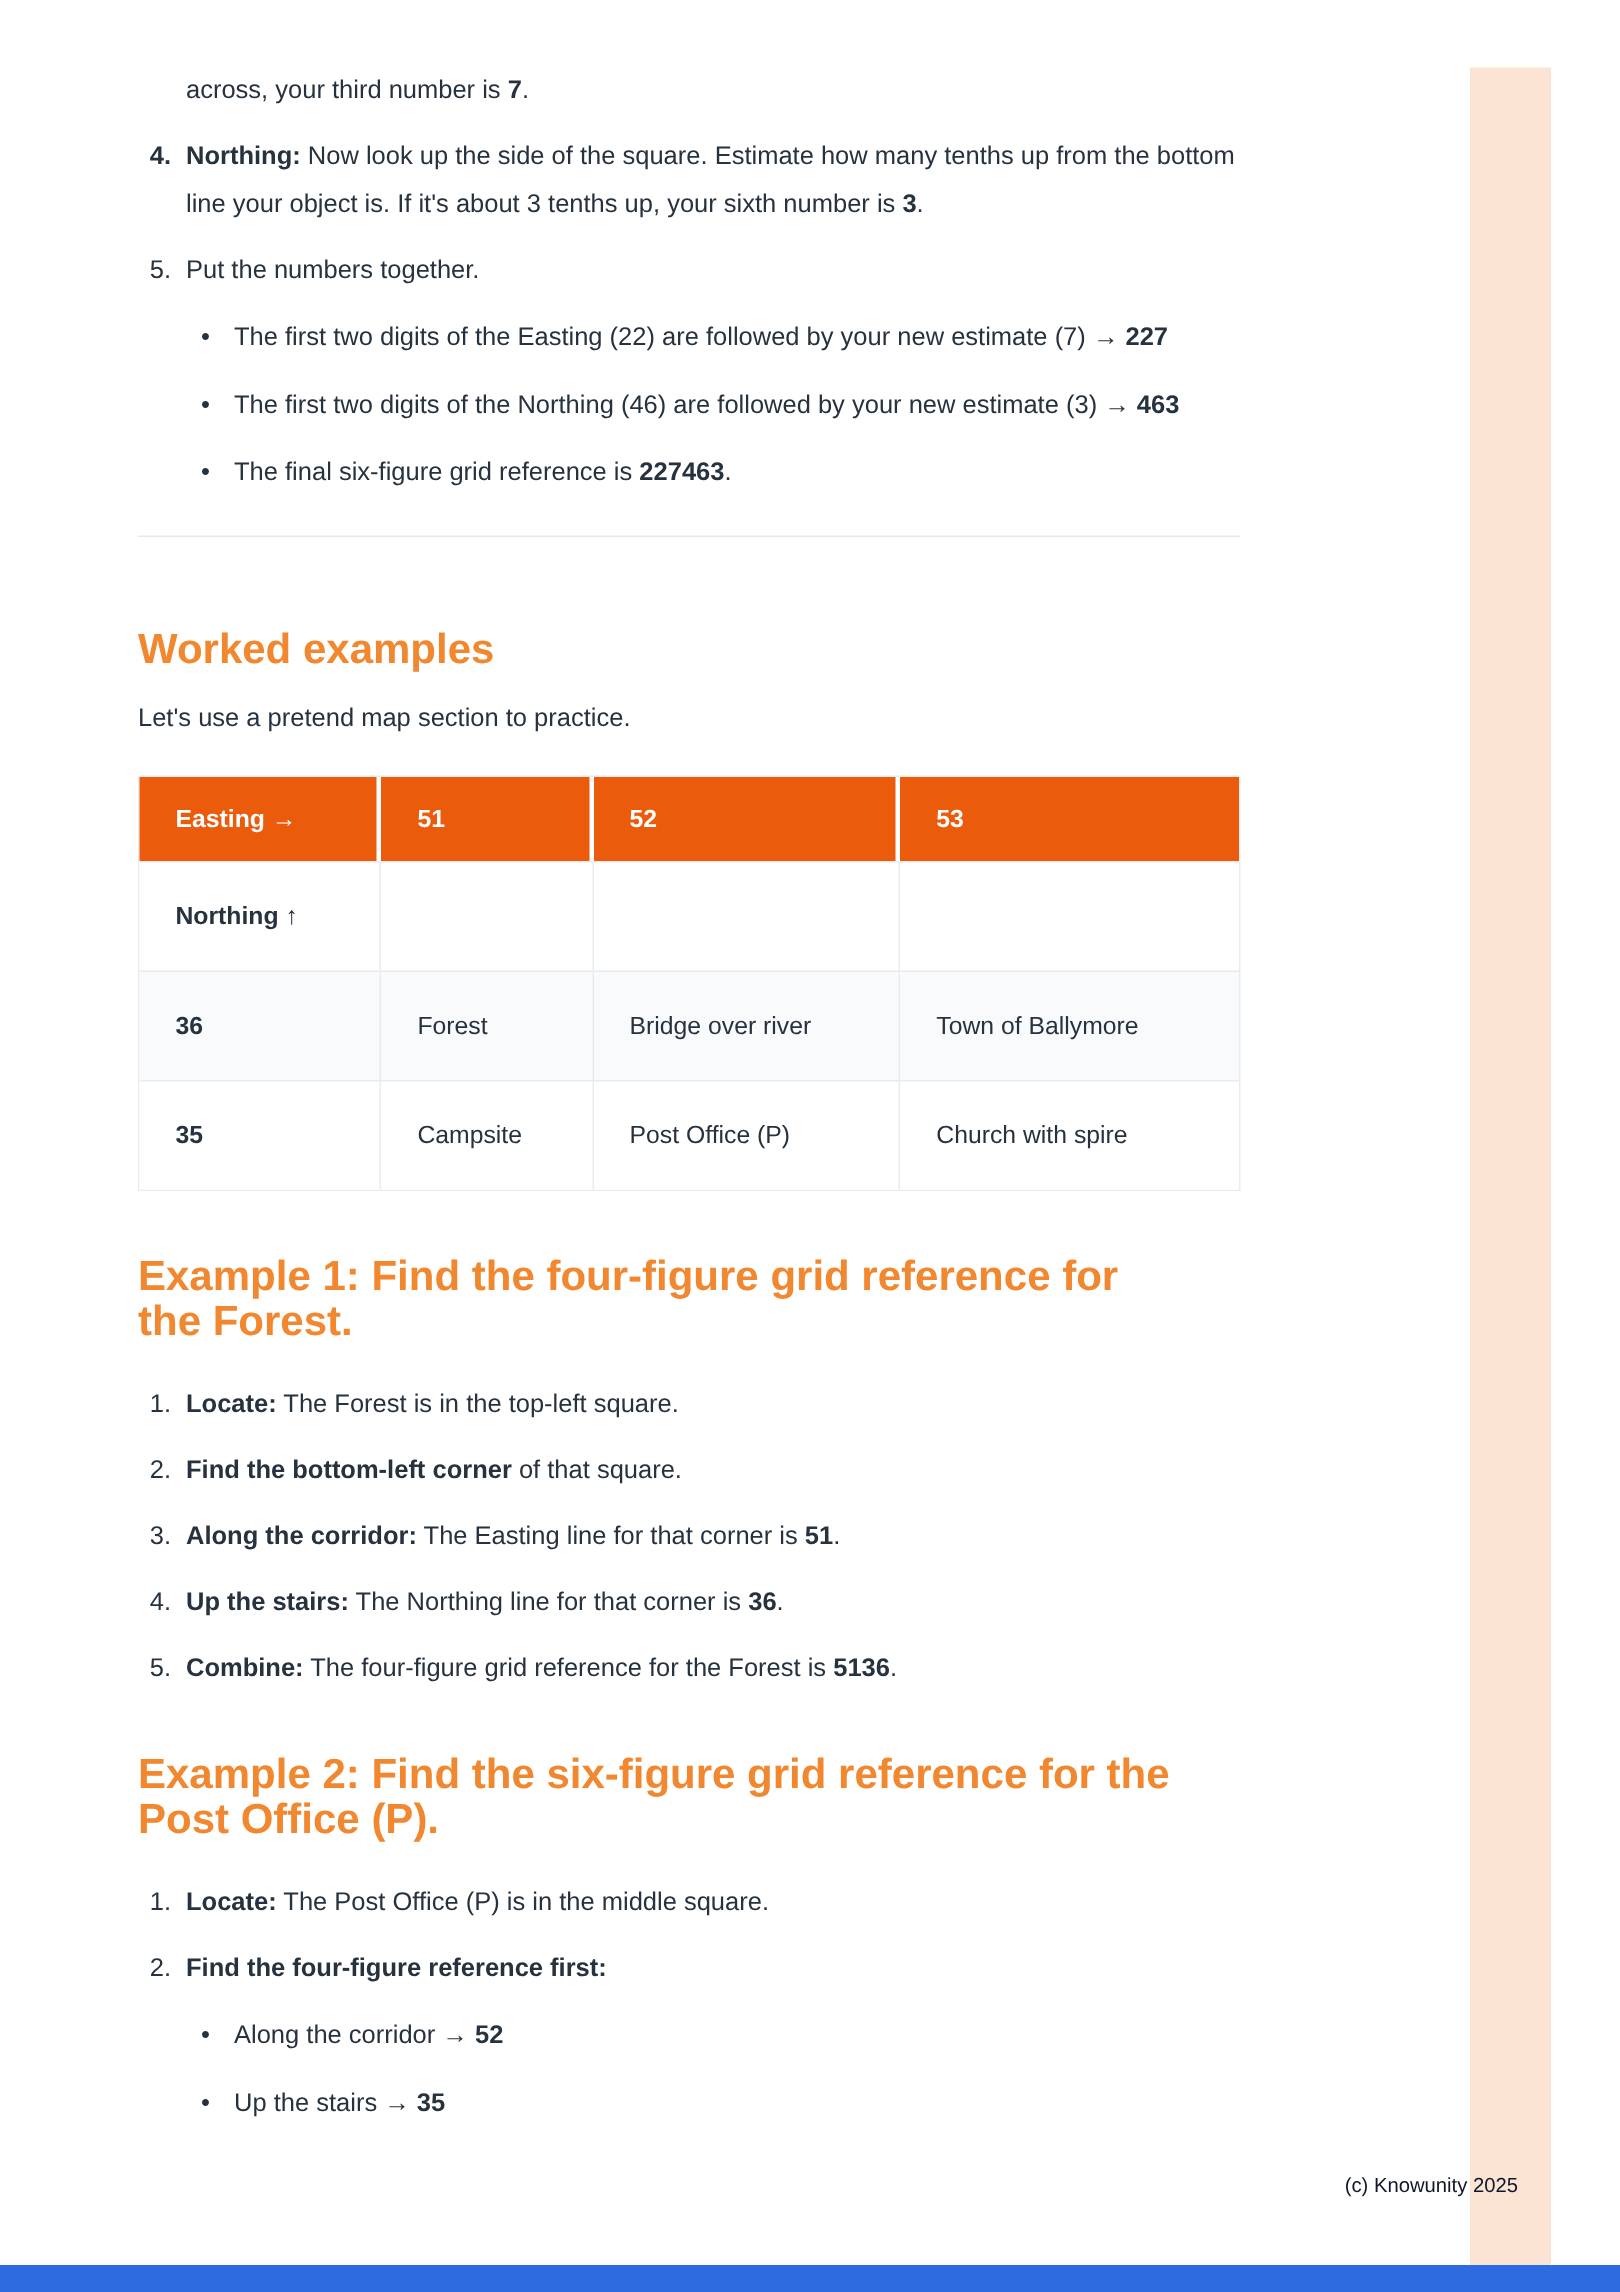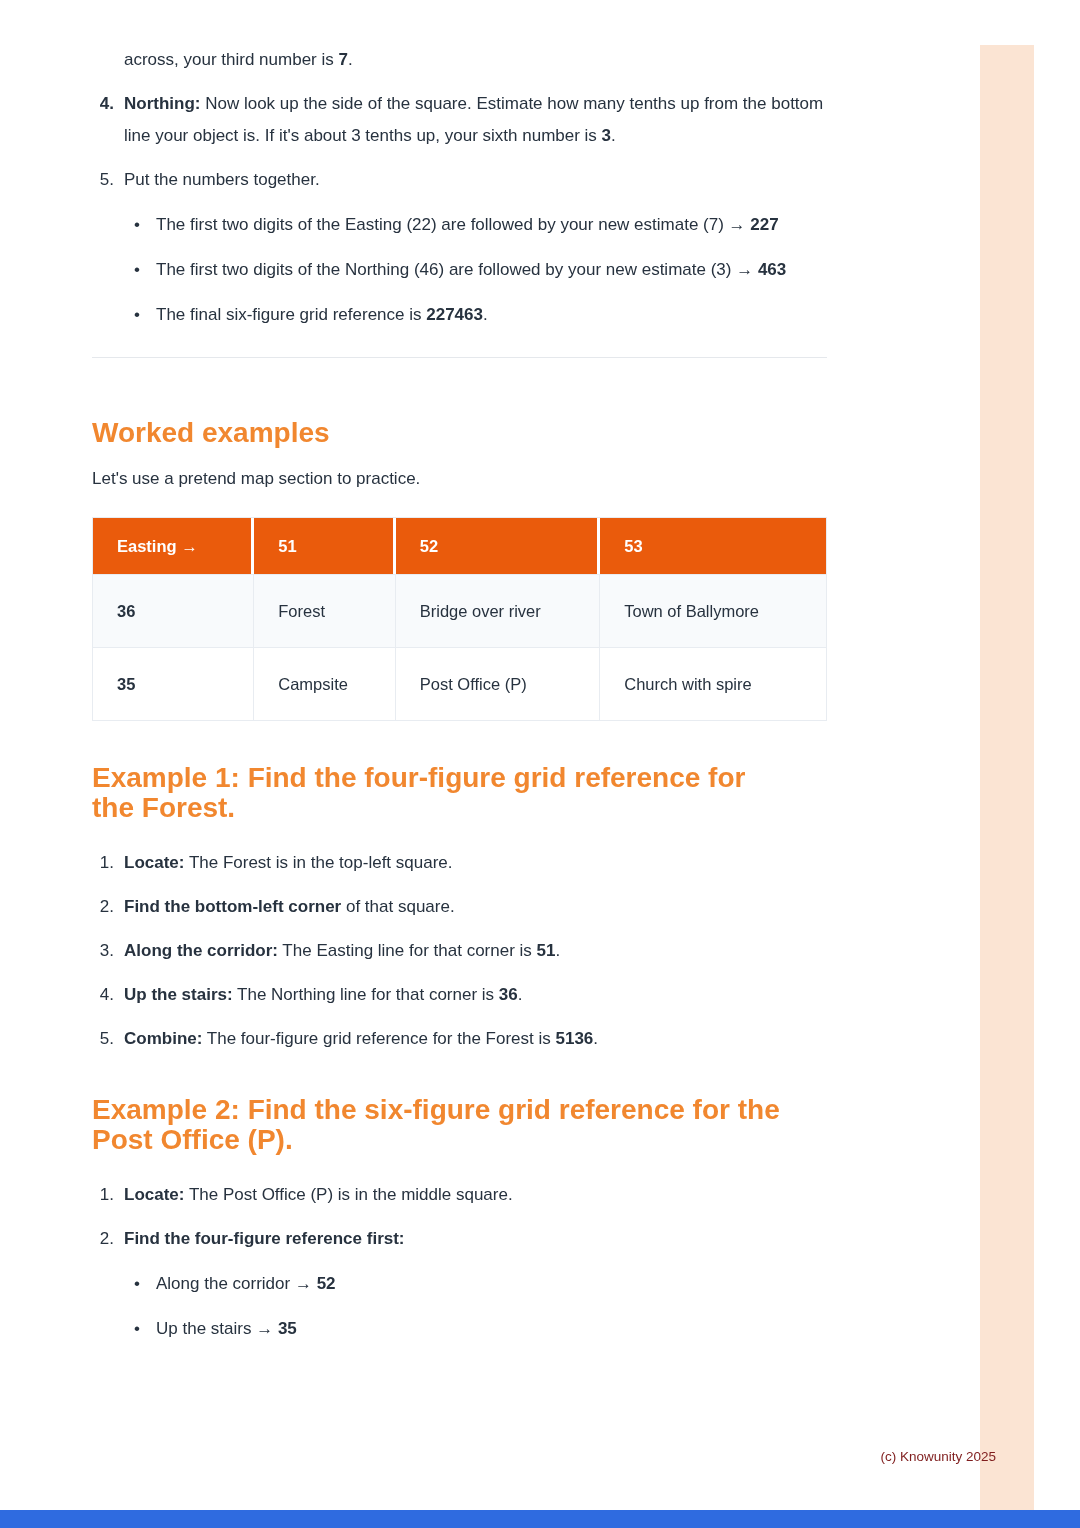--- a/index.html
+++ b/index.html
@@ -13,22 +13,22 @@
   }
   .side-strip {
     position:absolute; top:45px; right:46px; width:54px; bottom:18px;
     background:var(--side-strip,#fbe4d3); z-index:1;
   }
   .bottom-bar {
     position:absolute; left:0; right:0; bottom:0; height:18px;
     background:var(--bottom-bar,#2f6be0); z-index:2;
   }
   .watermark {
-    position:absolute; right:84px; bottom:64px; z-index:3;
-    font-size:13.5px; color:#7f1d1d;
+    position:absolute; right:68px; bottom:64px; z-index:3;
+    font-size:13.5px; color:#0f172a;
   }
   .content {
     position:absolute; left:92px; top:44px; width:735px;
     font-size:17px; line-height:32px; z-index:2;
   }
   .b { font-weight:bold; }
   .li { display:flex; margin-top:12px; }
   .li:first-child { margin-top:0; }
   .marker { flex:none; min-width:22px; text-align:right; margin-right:10px; }
   .li-text { flex:1; }
@@ -124,20 +124,26 @@
     </colgroup>
     <thead>
       <tr>
         <th>Easting →</th>
         <th>51</th>
         <th>52</th>
         <th>53</th>
       </tr>
     </thead>
     <tbody>
+      <tr>
+        <td class="rowhead">Northing ↑</td>
+        <td></td>
+        <td></td>
+        <td></td>
+      </tr>
       <tr class="striped">
         <td class="rowhead">36</td>
         <td>Forest</td>
         <td>Bridge over river</td>
         <td>Town of Ballymore</td>
       </tr>
       <tr>
         <td class="rowhead">35</td>
         <td>Campsite</td>
         <td>Post Office (P)</td>

